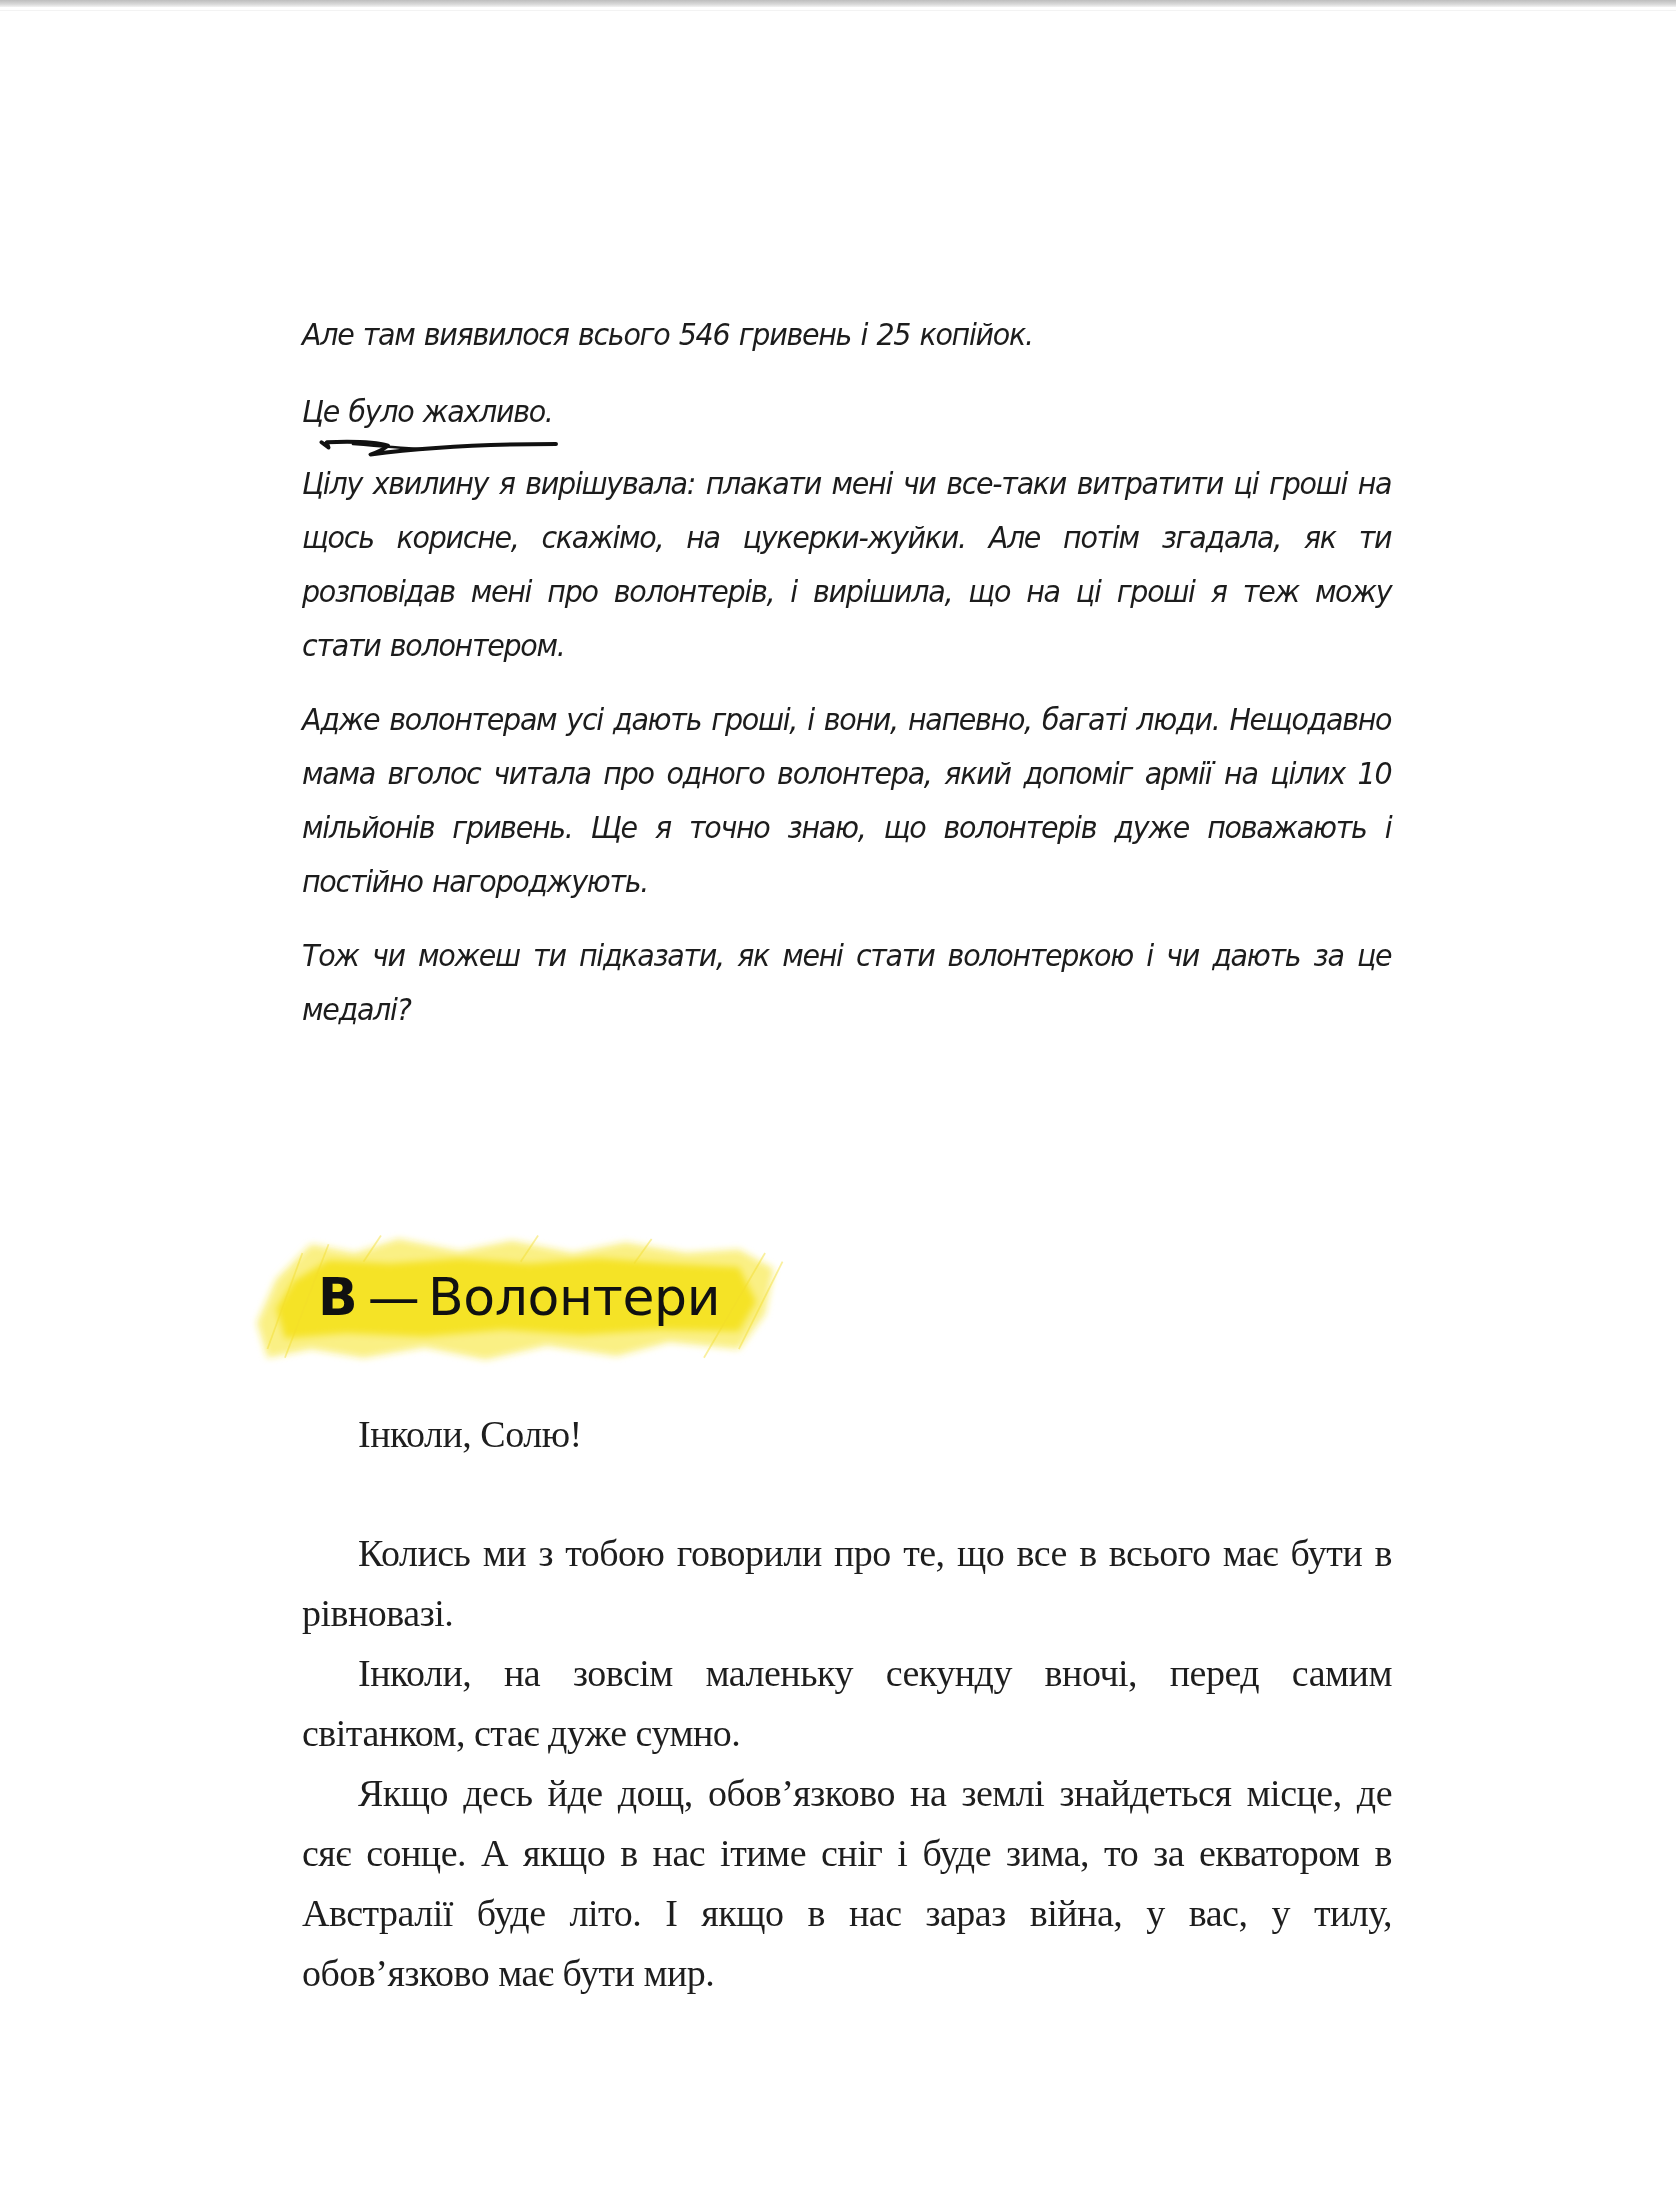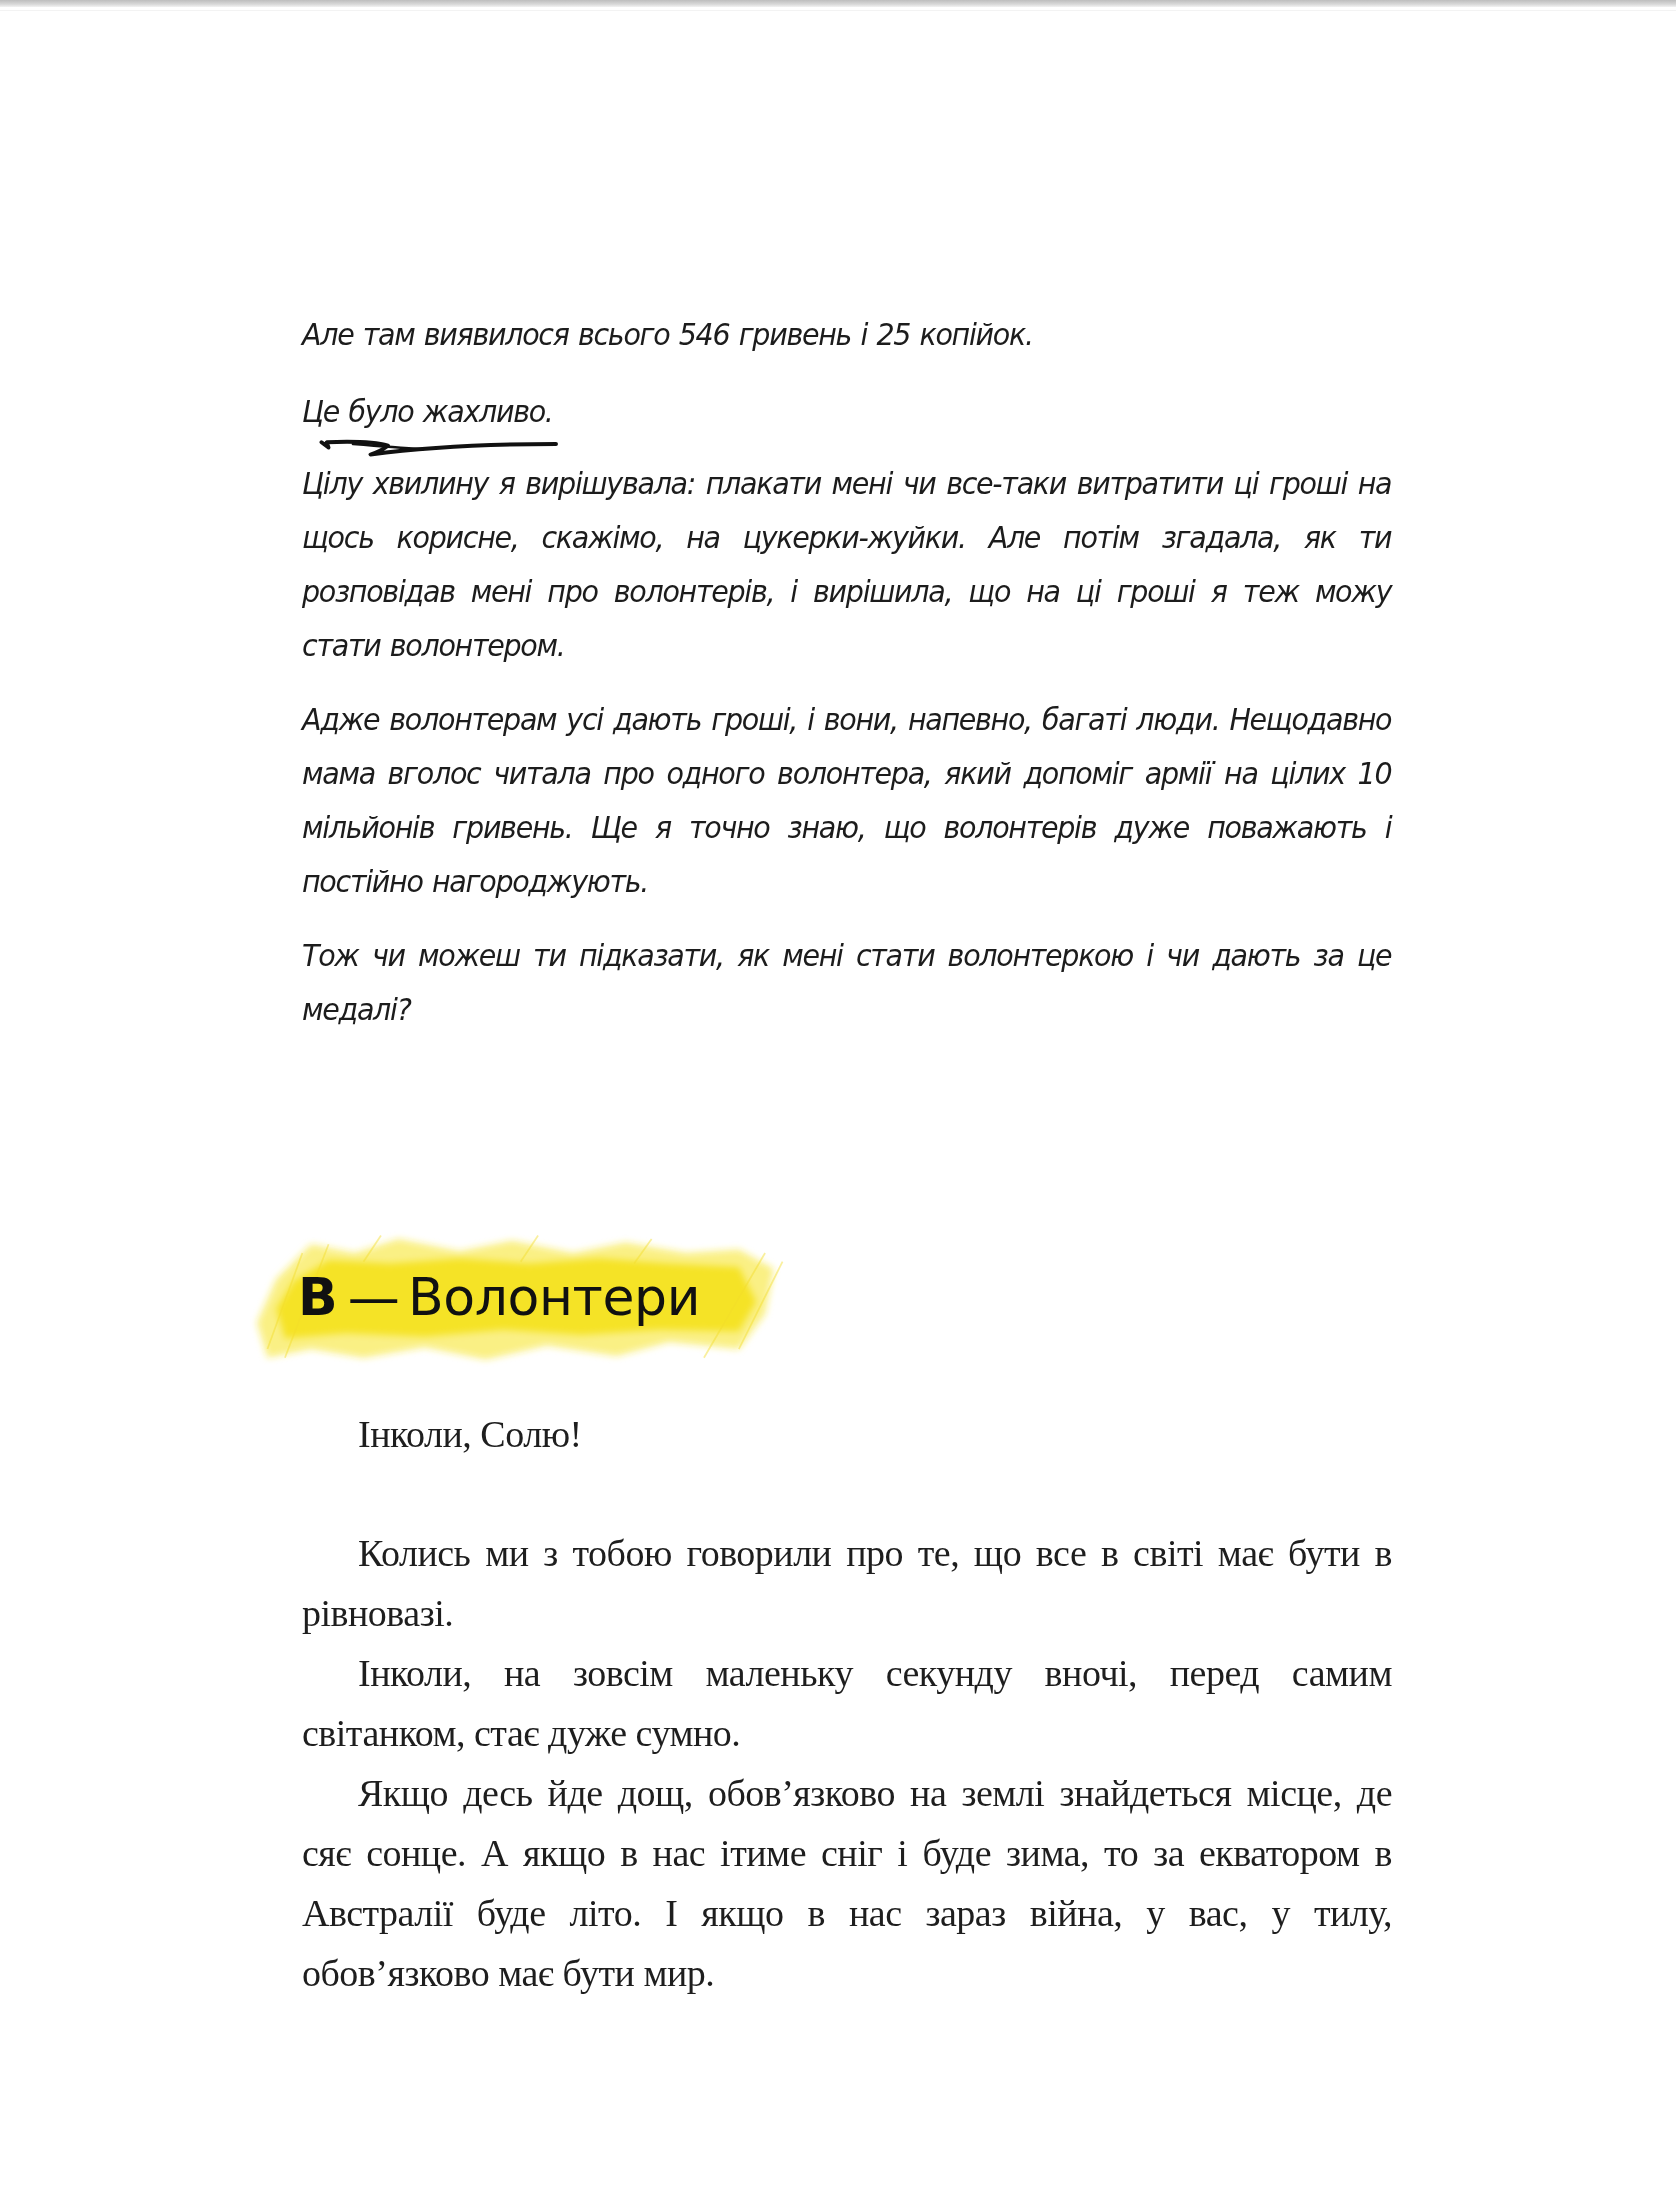--- a/index.html
+++ b/index.html
@@ -76,21 +76,21 @@
       width: 550px;
       height: 166px;
     }
     .brush {
       position: absolute;
       left: 0; top: 0;
       width: 550px; height: 166px;
     }
     .heading {
       position: absolute;
-      left: 48px;
+      left: 68px;
       top: 44px;
       font-family: "DejaVu Sans", sans-serif;
       font-size: 52px;
       line-height: 70px;
       color: #111;
       white-space: nowrap;
       letter-spacing: -0.4px;
     }
     .heading .letter { font-weight: bold; }
     .heading .dash { font-weight: normal; margin: 0 8.7px 0 10.5px; }
@@ -172,19 +172,19 @@
     <div class="heading">
       <span class="letter">В</span><span class="dash">—</span><span>Волонтери</span>
     </div>
   </div>
 
   <div class="serif greeting">
     <p>Інколи, Солю!</p>
   </div>
 
   <div class="serif body-text">
-    <p class="last-left">Колись ми з тобою говорили про те, що все в світі має бути в рівновазі.</p>
+    <p class="last-left">Колись ми з тобою говорили про те, що все в всього має бути в рівновазі.</p>
     <p class="last-left">Інколи, на зовсім маленьку секунду вночі, перед самим світанком, стає дуже сумно.</p>
     <p class="last-left">Якщо десь йде дощ, обов’язково на землі знайдеться місце, де сяє сонце. А якщо в нас ітиме сніг і буде зима, то за екватором в Австралії буде літо. І якщо в нас зараз війна, у вас, у тилу, обов’язково має бути мир.</p>
   </div>
 
 </div>
 
 
 </body></html>

